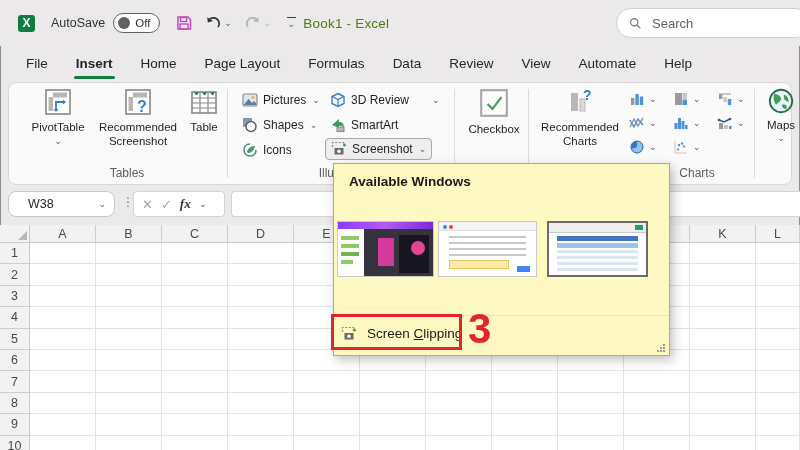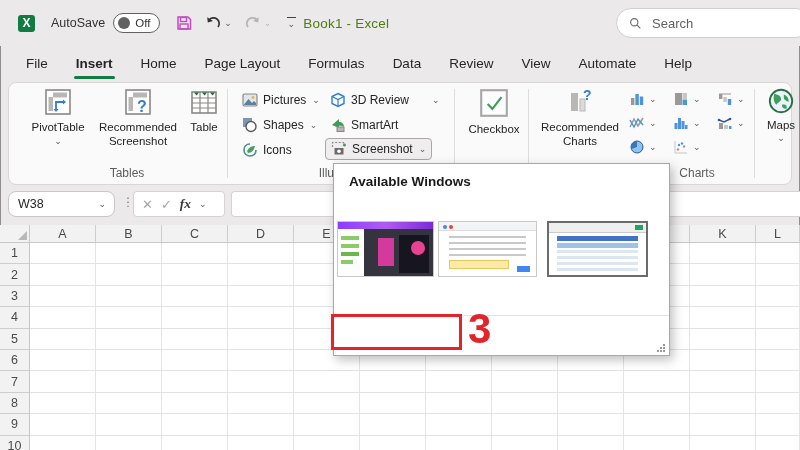--- a/index.html
+++ b/index.html
@@ -38,21 +38,21 @@
   .big-btn .lbl { font-size:11.5px; color:#242424; text-align:center; line-height:1.25; margin-top:3px; }
   .small-btn { position:absolute; height:22px; display:flex; align-items:center; gap:5px; font-size:12px; color:#242424; padding:0 5px; }
   .small-btn .chev { margin-left:1px; }
   .pressed { background:#efeded; border:1px solid #a9a7a7; border-radius:4px; }
   .icon16 { width:16px; height:16px; display:block; }
   .icon30 { width:30px; height:30px; display:block; }
   .mini-chart { position:absolute; display:flex; align-items:center; gap:4px; }
 
   
   .formula-row { position:absolute; top:191px; left:0; width:800px; height:28px; }
-  .name-box { position:absolute; left:8px; top:0; width:107px; height:26px; background:#fff; border:1px solid #c9c7c5; border-radius:8px; display:flex; align-items:center; font-size:12.5px; padding-left:9px; }
+  .name-box { position:absolute; left:8px; top:0; width:107px; height:26px; background:#fff; border:1px solid #c9c7c5; border-radius:8px; display:flex; align-items:center; font-size:12.5px; padding-left:19px; }
   .name-box .chev { position:absolute; right:8px; }
   .dots-sep { position:absolute; left:122px; top:4px; color:#7a7a7a; font-size:12px; letter-spacing:0; }
   .fx-field { position:absolute; left:133px; top:0; width:92px; height:26px; background:#fff; border:1px solid #d5d3d1; border-radius:4px; display:flex; align-items:center; gap:8px; padding-left:8px; }
   .cancel-x { color:#a7a5a3; font-size:13px; }
   .enter-ck { color:#a7a5a3; font-size:13px; }
   .fx { font-family:"Liberation Serif", serif; font-style:italic; font-weight:bold; font-size:13.5px; color:#3b3a39; }
   .formula-input { position:absolute; left:231px; top:0; width:569px; height:26px; background:#fff; border:1px solid #d5d3d1; border-radius:4px 0 0 4px; border-right:none; }
 
   
   .grid { position:absolute; top:225px; left:0; width:800px; height:225px; background:#fff; }
@@ -61,21 +61,21 @@
   .col-headers { position:absolute; left:30px; top:0; width:770px; height:18px; display:flex; }
   .col-h { flex:0 0 66px; height:18px; background:#f3f2f2; border-right:1px solid #cfcdcd; border-bottom:1px solid #c8c8c8; font-size:12.5px; color:#4a4a4a; display:flex; align-items:center; justify-content:center; }
   .col-h:last-child { flex:1 1 auto; }
   .grid-rows { position:absolute; left:0; top:18px; width:800px; }
   .g-row { display:flex; height:21.4px; }
   .row-h { flex:0 0 30px; background:#f3f2f2; border-right:1px solid #c8c8c8; border-bottom:1px solid #cfcdcd; font-size:12.5px; color:#4a4a4a; display:flex; align-items:center; justify-content:center; }
   .g-cell { flex:0 0 66px; border-right:1px solid #e4e3e3; border-bottom:1px solid #e4e3e3; background:#fff; }
   .g-cell:last-child { flex:1 1 auto; }
 
   
-  .dropdown { position:absolute; left:333px; top:163px; width:337px; height:193px; background:#ffffff; border:1px solid #a9a7a7; box-shadow:3px 4px 10px rgba(0,0,0,.25); z-index:50; }
+  .dropdown { position:absolute; left:333px; top:163px; width:337px; height:193px; background:#fef9c3; border:1px solid #a9a7a7; box-shadow:3px 4px 10px rgba(0,0,0,.25); z-index:50; }
   .dd-header { position:absolute; left:15px; top:10px; font-size:13.5px; font-weight:bold; color:#1b1a19; }
   .thumb { position:absolute; top:57px; height:56px; background:#fff; border:1px solid #c9c9c9; overflow:hidden; }
   .thumb.t1 { left:3px; width:97px; }
   .thumb.t2 { left:104px; width:99px; }
   .thumb.t3 { left:213px; width:101px; border:2px solid #6b6b6b; }
   .dd-sep { position:absolute; left:0; right:0; top:151px; height:1px; background:#e3e1e1; }
   .dd-item { position:absolute; left:0; top:153px; width:100%; height:33px; display:flex; align-items:center; font-size:13.5px; color:#1b1a19; }
   .dd-item .txt { margin-left:10px; }
   .accel { text-decoration:underline; }
   .red-box { position:absolute; left:-3px; top:150px; width:131px; height:36px; border:3px solid #e3242b; z-index:60; }
@@ -571,17 +571,28 @@
   <div class="thumb t3">
     <div class="rib"></div>
     <div class="grn"></div>
     <div class="ttl"></div>
     <div class="th"></div>
     <div class="rows"></div>
   </div>
 
   <div class="dd-sep"></div>
 
+  <div class="dd-item">
+    <svg class="icon16" viewBox="0 0 16 16" style="margin-left:7px;">
+      <path d="M1.5 6 V1.5 H12.5 V5" fill="none" stroke="#8a8886" stroke-width="1.2" stroke-dasharray="2 1.6"></path>
+      <rect x="3.5" y="7" width="9" height="6.5" fill="#6d6b69"></rect>
+      <circle cx="8" cy="10.2" r="1.8" fill="#fff"></circle>
+      <path d="M12 4 h3 M13.5 2.5 v3" stroke="#3f9c5a" stroke-width="1.4"></path>
+    </svg>
+    <span class="txt">
+      <span>Screen </span><span class="accel">C</span><span>lipping</span>
+    </span>
+  </div>
 
   <div class="red-box"></div>
   <div class="red-num">3</div>
   <div class="grip"></div>
 </div>
 
 </body></html>

